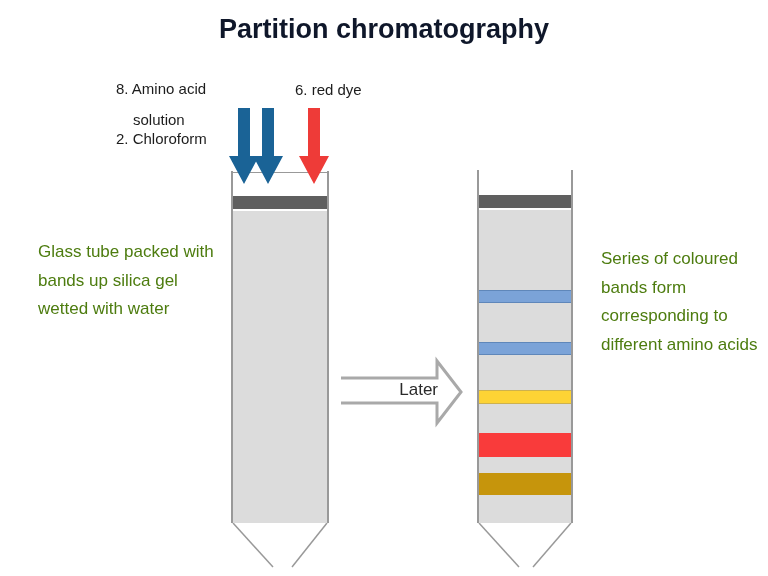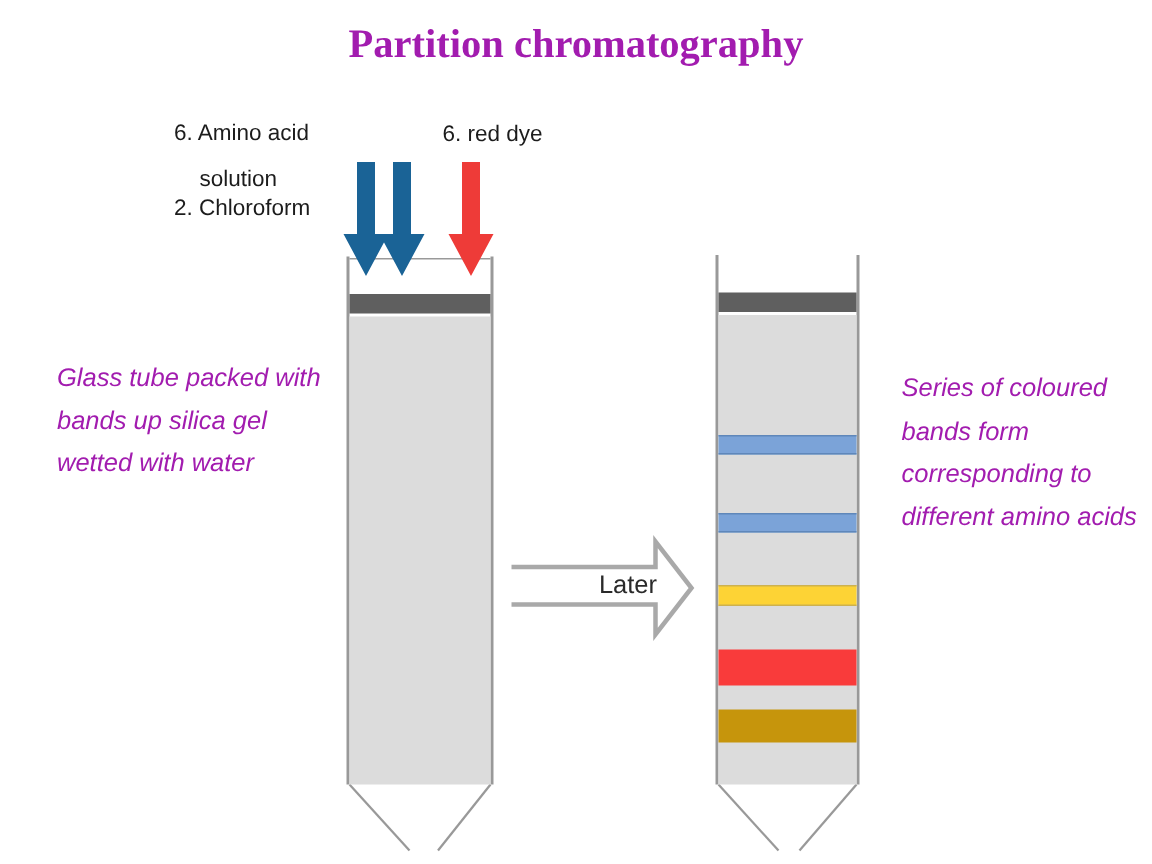--- a/index.html
+++ b/index.html
@@ -2,33 +2,33 @@
 <html><head>
 <meta charset="utf-8">
 <style>
   html,body{margin:0;padding:0;}
   .canvas{
     position:relative;width:768px;height:576px;background:#ffffff;
     font-family:"Liberation Sans", sans-serif;color:#1c1c1c;overflow:hidden;
   }
   .title{
     position:absolute;top:14px;left:0;right:0;text-align:center;
-    font-size:27px;font-weight:bold;color:#a21caf;margin:0;font-family:Liberation Serif, serif;
+    font-size:27px;font-weight:bold;color:#0f172a;margin:0;
   }
   svg.overlay{position:absolute;left:0;top:0;}
   .tube{position:absolute;box-sizing:border-box;border-left:2px solid #999;border-right:2px solid #999;background:transparent;}
   .tube-left{left:231px;top:171px;width:98px;height:352px;}
   .tube-right{left:477px;top:170px;width:96px;height:353px;}
   .tube-fill{position:absolute;left:0;right:0;top:40px;bottom:0;}
   .bands{position:absolute;left:0;right:0;top:0;bottom:0;}
   .band{position:absolute;left:0;right:0;box-sizing:border-box;}
   .label{position:absolute;font-size:15px;line-height:19px;color:#1c1c1c;white-space:nowrap;}
   .label span{display:block;}
   .indent{padding-left:17px;margin-top:12px;}
-  .caption{position:absolute;font-size:17px;line-height:28.5px;color:#a21caf;white-space:nowrap;font-style:italic;}
+  .caption{position:absolute;font-size:17px;line-height:28.5px;color:#4d7c0f;white-space:nowrap;}
   .caption span{display:block;}
   .later{position:absolute;left:341px;top:380px;width:97px;text-align:right;
          font-size:17px;color:#2a2a2a;}
 </style>
 </head>
 <body>
 
 <div class="canvas">
 
   <h1 class="title">Partition chromatography</h1>
@@ -67,21 +67,21 @@
         <div class="band" style="top: 25px; height: 13px; background: rgb(95, 95, 95);"></div>
         <div class="band" style="top: 120px; height: 13px; background: rgb(123, 163, 216); border-top: 1px solid rgb(95, 135, 186); border-bottom: 1px solid rgb(95, 135, 186);"></div>
         <div class="band" style="top: 172px; height: 13px; background: rgb(123, 163, 216); border-top: 1px solid rgb(95, 135, 186); border-bottom: 1px solid rgb(95, 135, 186);"></div>
         <div class="band" style="top: 220px; height: 14px; background: rgb(253, 211, 53); border-top: 1px solid rgb(205, 177, 78); border-bottom: 1px solid rgb(205, 177, 78);"></div>
         <div class="band" style="top: 263px; height: 24px; background: rgb(249, 59, 59);"></div>
         <div class="band" style="top: 303px; height: 22px; background: rgb(198, 149, 12);"></div>
       </div>
   </div>
 
   <div class="label" style="left:116px;top:79px;">
-    <span>6. Amino acid</span>
+    <span>8. Amino acid</span>
     <span class="indent">solution</span>
     <span>2. Chloroform</span>
   </div>
 
   <div class="label" style="left:295px;top:80px;">6. red dye</div>
 
   <div class="later">Later</div>
 
   <div class="caption" style="left:38px;top:238px;">
     <span>Glass tube packed with</span>

